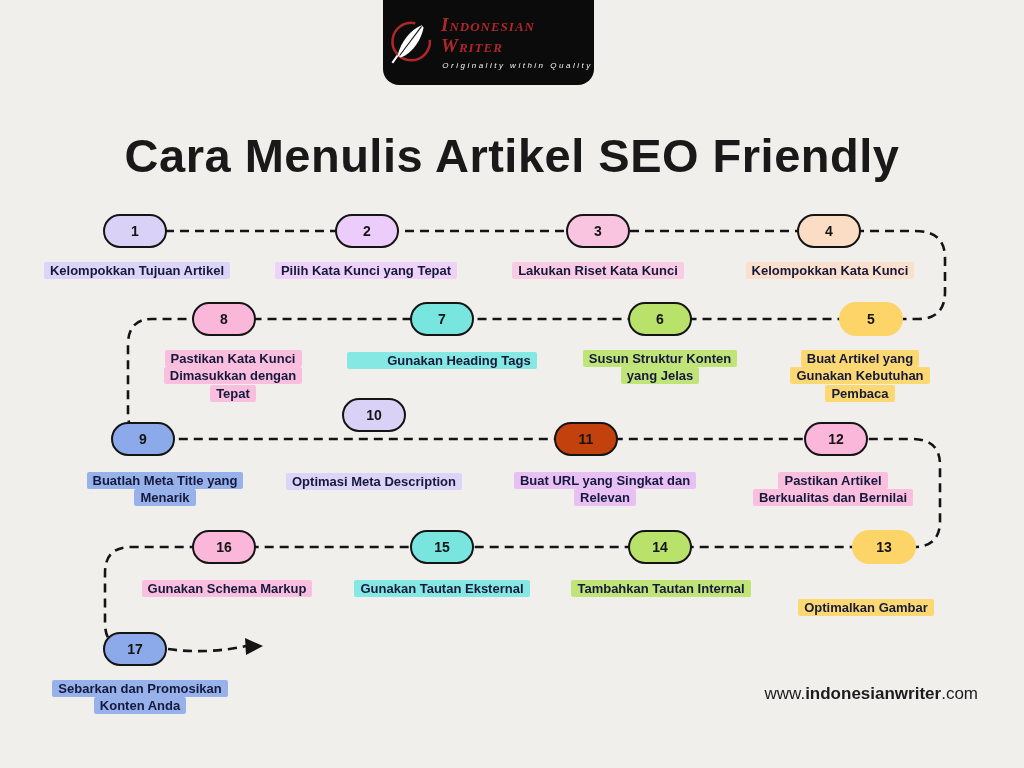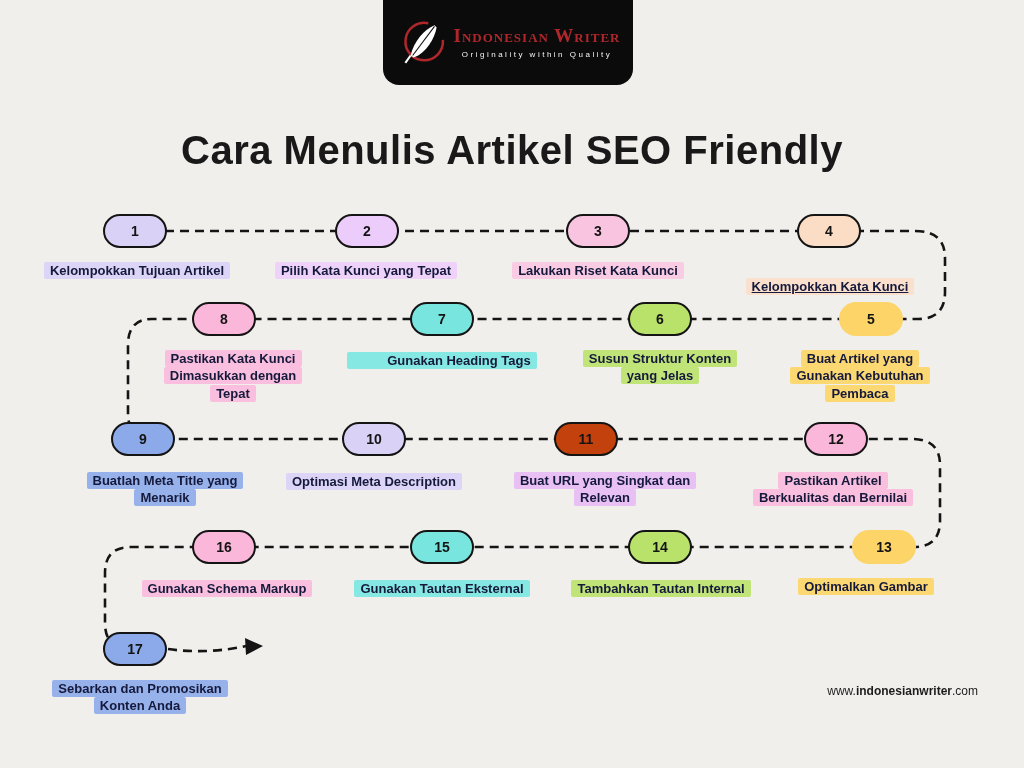--- a/index.html
+++ b/index.html
@@ -3,39 +3,39 @@
 <meta charset="utf-8">
 <style>
   html,body{margin:0;padding:0;}
   body{
     width:1024px;height:768px;position:relative;overflow:hidden;
     background:#f1efec;
     font-family:"Liberation Sans","DejaVu Sans",sans-serif;
   }
   
   .logo{
-    position:absolute;left:383px;top:0;width:250px;height:85px;
+    position:absolute;left:383px;top:0;width:211px;height:85px;
     background:#0b0b0b;border-radius:0 0 16px 16px;
-    display:flex;align-items:center;justify-content:center;gap:8px;
+    display:flex;align-items:center;justify-content:center;gap:8px;font-style:italic;
   }
   .logo .feather{flex:0 0 auto;}
   .logo-text{display:flex;flex-direction:column;align-items:center;}
   .brand{
     font-family:"Liberation Serif","DejaVu Serif",serif;
     font-variant:small-caps;font-weight:bold;font-size:19px;
     color:#b0272b;letter-spacing:1px;line-height:1.1;
   }
   .tagline{
     color:#f5f5f5;font-size:8px;letter-spacing:2.5px;margin-top:4px;
     white-space:nowrap;
   }
   
   .title{
     position:absolute;left:0;top:128px;width:1024px;text-align:center;
-    font-size:40px;font-weight:800;color:#191919;letter-spacing:.5px;
+    font-size:47px;font-weight:800;color:#191919;letter-spacing:.5px;
   }
   
   .flow-svg{position:absolute;left:0;top:0;z-index:1;pointer-events:none;}
   
   .node{
     position:absolute;width:64px;height:34px;z-index:2;
     border:2.5px solid #141414;border-radius:18px;
     display:flex;align-items:center;justify-content:center;
     box-sizing:border-box;
   }
@@ -45,21 +45,21 @@
     position:absolute;z-index:2;text-align:center;white-space:pre-line;
     font-size:13px;font-weight:700;color:#15193b;line-height:1.34;
   }
   .label .hl{
     padding:1px 6px;border-radius:2px;
     -webkit-box-decoration-break:clone;box-decoration-break:clone;
   }
   
   .footer{
     position:absolute;left:758px;top:684px;width:220px;text-align:right;
-    font-size:12px;color:#1c1c1c;
+    font-size:17px;color:#1c1c1c;
   }
   .footer .bold{font-weight:700;}
 </style>
 </head>
 <body style="background: rgb(241, 239, 236);">
 
 <div class="logo" style="background: rgb(11, 11, 11);">
   <svg class="feather" width="50" height="50" viewBox="0 0 48 48">
     <path d="M31 5 A 18 18 0 1 0 45 21" fill="none" stroke="#b0272b" stroke-width="2.4"></path>
     <path d="M37 7 C 27 11 17 23 14 36 L 17 38 C 29 33 37 20 39 9 Z" fill="#ffffff"></path>
@@ -100,21 +100,21 @@
   </div>
 <div class="node" style="left: 410px; top: 302px; background: rgb(121, 229, 223);">
     <span class="num">7</span>
   </div>
 <div class="node" style="left: 192px; top: 302px; background: rgb(250, 183, 218);">
     <span class="num">8</span>
   </div>
 <div class="node" style="left: 111px; top: 422px; background: rgb(140, 170, 233);">
     <span class="num">9</span>
   </div>
-<div class="node" style="left: 342px; top: 422px; background: rgb(217, 210, 246);">
+<div class="node" style="left: 342px; top: 398px; background: rgb(217, 210, 246);">
     <span class="num">10</span>
   </div>
 <div class="node" style="left: 554px; top: 422px; background: #c2410c;">
     <span class="num">11</span>
   </div>
 <div class="node" style="left: 804px; top: 422px; background: rgb(250, 183, 218);">
     <span class="num">12</span>
   </div>
 <div class="node" style="left: 852px; top: 530px; background: rgb(252, 212, 103); border: none;">
     <span class="num">13</span>
@@ -128,38 +128,38 @@
 <div class="node" style="left: 192px; top: 530px; background: rgb(250, 183, 218);">
     <span class="num">16</span>
   </div>
 <div class="node" style="left: 103px; top: 632px; background: rgb(140, 170, 233);">
     <span class="num">17</span>
   </div>
 
 <div class="label" style="left:17px;top:262px;width:240px;"><span class="hl" style="background: rgb(220, 213, 247);">Kelompokkan Tujuan Artikel</span></div>
 <div class="label" style="left:246px;top:262px;width:240px;"><span class="hl" style="background: rgb(238, 210, 250);">Pilih Kata Kunci yang Tepat</span></div>
 <div class="label" style="left:478px;top:262px;width:240px;"><span class="hl" style="background: rgb(249, 204, 228);">Lakukan Riset Kata Kunci</span></div>
-<div class="label" style="left:710px;top:278px;width:240px;text-decoration:underline;"><span class="hl" style="background: rgb(251, 224, 205);">Kelompokkan Kata Kunci</span></div>
+<div class="label" style="left:710px;top:262px;width:240px;"><span class="hl" style="background: rgb(251, 224, 205);">Kelompokkan Kata Kunci</span></div>
 <div class="label" style="left:740px;top:350px;width:240px;"><span class="hl" style="background: rgb(252, 216, 114);">Buat Artikel yang
 Gunakan Kebutuhan
 Pembaca</span></div>
 <div class="label" style="left:540px;top:350px;width:240px;"><span class="hl" style="background: rgb(192, 228, 120);">Susun Struktur Konten
 yang Jelas</span></div>
 <div class="label" style="left:322px;top:352px;width:240px;"><span class="hl" style="background: rgb(134, 232, 226); padding-left: 40px;">Gunakan Heading Tags</span></div>
 <div class="label" style="left:113px;top:350px;width:240px;"><span class="hl" style="background: rgb(250, 191, 222);">Pastikan Kata Kunci
 Dimasukkan dengan
 Tepat</span></div>
 <div class="label" style="left:23px;top:472px;width:240px;"><span class="hl" style="background: rgb(151, 178, 235); margin-left: 44px;">Buatlah Meta Title yang
 Menarik</span></div>
 <div class="label" style="left:254px;top:473px;width:240px;"><span class="hl" style="background: rgb(220, 213, 247);">Optimasi Meta Description</span></div>
 <div class="label" style="left:485px;top:472px;width:240px;"><span class="hl" style="background: rgb(232, 192, 243);">Buat URL yang Singkat dan
 Relevan</span></div>
 <div class="label" style="left:713px;top:472px;width:240px;text-align:center;"><span class="hl" style="background: rgb(250, 191, 222);">Pastikan Artikel
 Berkualitas dan Bernilai</span></div>
-<div class="label" style="left:746px;top:578px;width:240px;"><span class="hl" style="background: rgb(252, 216, 114);">Optimalkan Gambar</span></div>
+<div class="label" style="left:746px;top:599px;width:240px;"><span class="hl" style="background: rgb(252, 216, 114);">Optimalkan Gambar</span></div>
 <div class="label" style="left:541px;top:580px;width:240px;"><span class="hl" style="background: rgb(192, 228, 120);">Tambahkan Tautan Internal</span></div>
 <div class="label" style="left:322px;top:580px;width:240px;"><span class="hl" style="background: rgb(134, 232, 226);">Gunakan Tautan Eksternal</span></div>
 <div class="label" style="left:107px;top:580px;width:240px;"><span class="hl" style="background: rgb(250, 191, 222);">Gunakan Schema Markup</span></div>
 <div class="label" style="left:20px;top:680px;width:240px;"><span class="hl" style="background: rgb(151, 178, 235);">Sebarkan dan Promosikan
 Konten Anda</span></div>
 
 <div class="footer">
   <span>www.</span><span class="bold">indonesianwriter</span><span>.com</span>
 </div>
 

